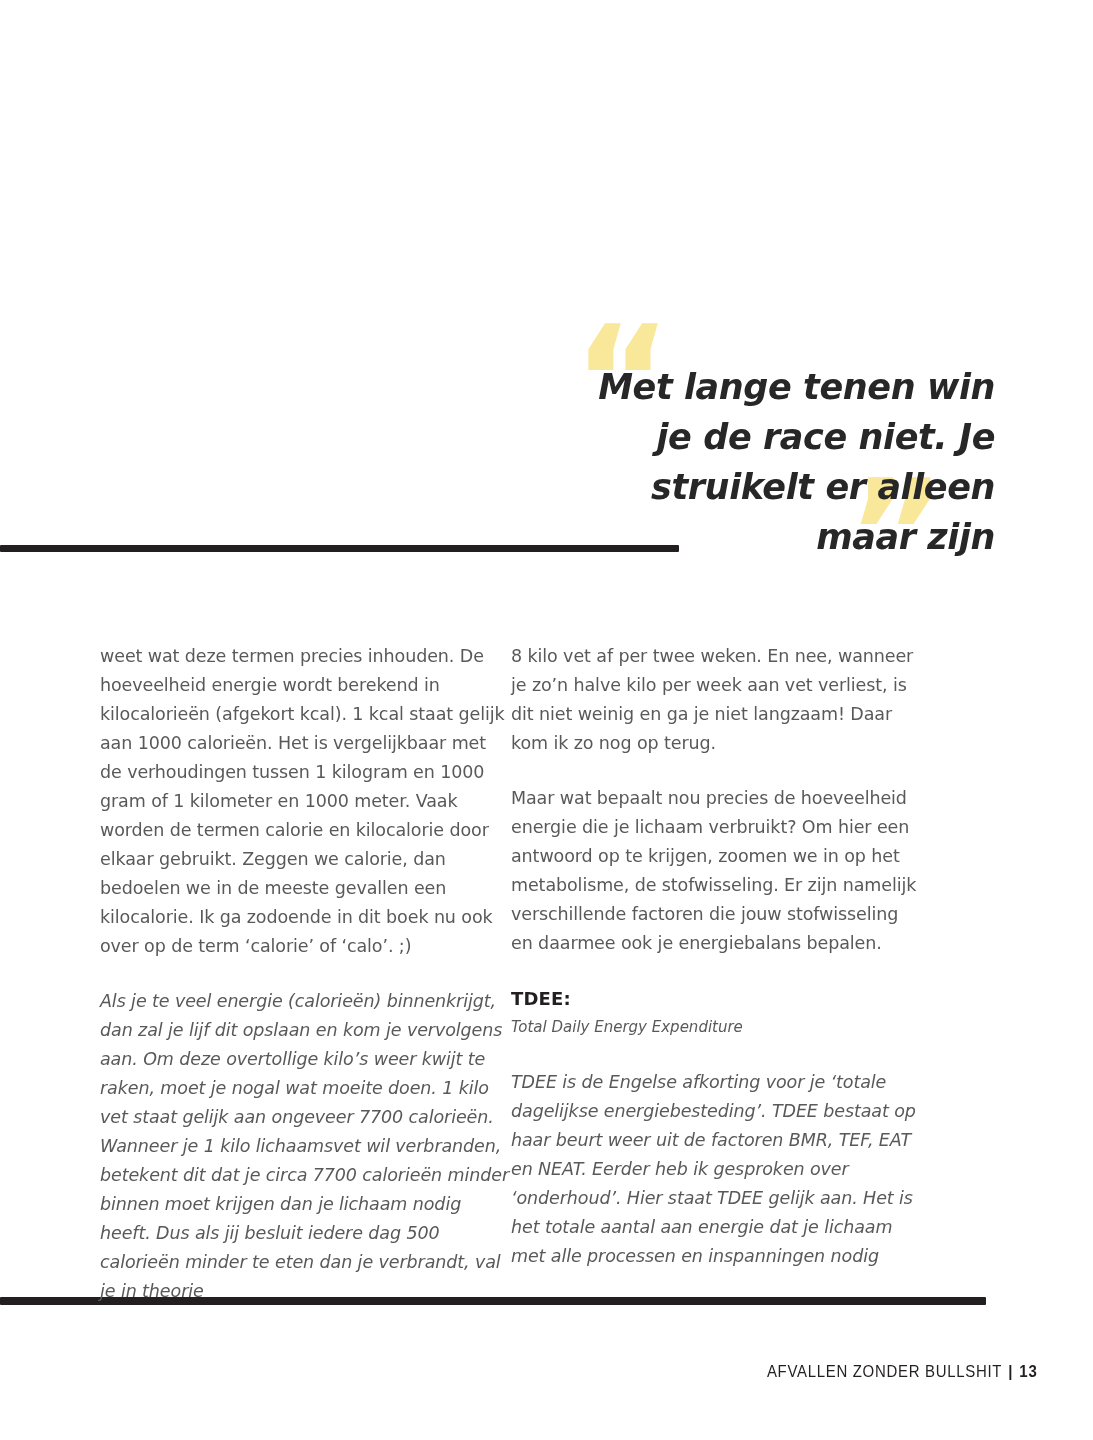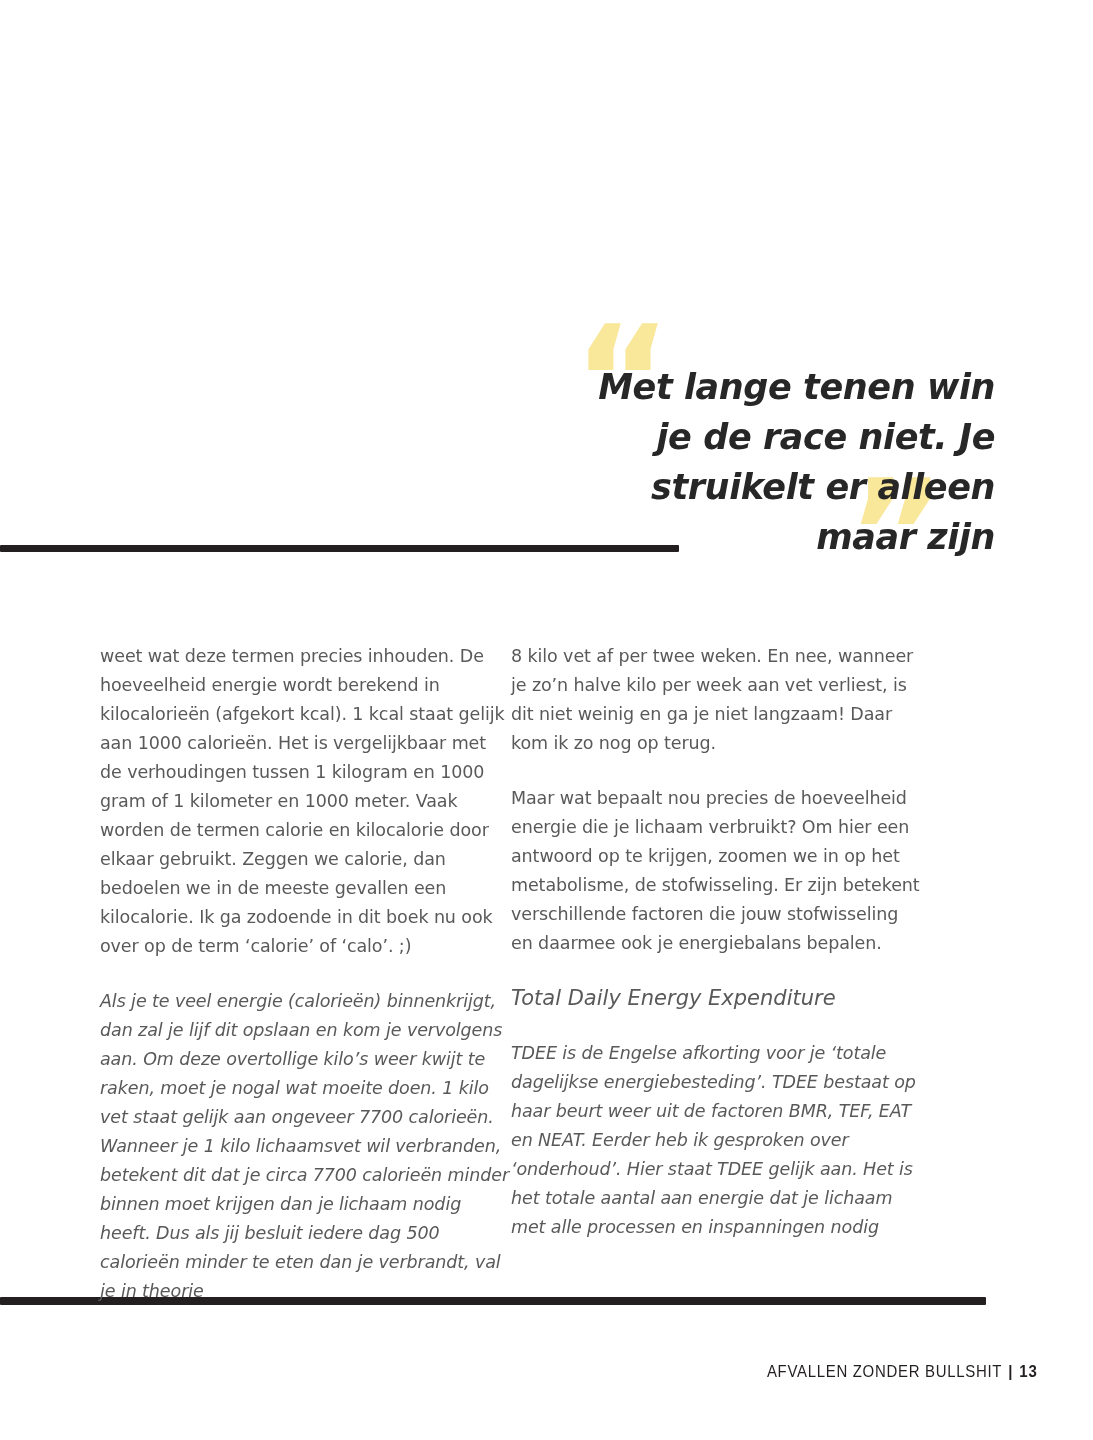--- a/index.html
+++ b/index.html
@@ -113,21 +113,21 @@
     font-weight: 700;
     font-size: 18px;
     line-height: 29px;
     color: #231f20;
     letter-spacing: 0.2px;
   }
   .sub-head-sub {
     margin: 0 0 26px 0;
     font-family: "DejaVu Sans", sans-serif;
     font-style: italic;
-    font-size: 21px;
+    font-size: 15px;
     line-height: 29px;
     color: #595959;
   }
 
   
   .footer {
     position: absolute;
     right: 56px;
     top: 1362px;
     display: flex;
@@ -166,21 +166,22 @@
 
   <div class="columns">
 
     <div class="col">
       <p class="body-p">weet wat deze termen precies inhouden. De hoeveelheid energie wordt berekend in kilocalorieën (afgekort kcal). 1 kcal staat gelijk aan 1000 calorieën. Het is vergelijkbaar met de verhoudingen tussen 1 kilogram en 1000 gram of 1 kilometer en 1000 meter. Vaak worden de termen calorie en kilocalorie door elkaar gebruikt. Zeggen we calorie, dan bedoelen we in de meeste gevallen een kilocalorie. Ik ga zodoende in dit boek nu ook over op de term ‘calorie’ of ‘calo’. ;)</p>
       <p class="body-p">Als je te veel energie (calorieën) binnenkrijgt, dan zal je lijf dit opslaan en kom je vervolgens aan. Om deze overtollige kilo’s weer kwijt te raken, moet je nogal wat moeite doen. 1 kilo vet staat gelijk aan ongeveer 7700 calorieën. Wanneer je 1 kilo lichaamsvet wil verbranden, betekent dit dat je circa 7700 calorieën minder binnen moet krijgen dan je lichaam nodig heeft. Dus als jij besluit iedere dag 500 calorieën minder te eten dan je verbrandt, val je in theorie</p>
     </div>
 
     <div class="col">
       <p class="body-p">8 kilo vet af per twee weken. En nee, wanneer je zo’n halve kilo per week aan vet verliest, is dit niet weinig en ga je niet langzaam! Daar kom ik zo nog op terug.</p>
-      <p class="body-p">Maar wat bepaalt nou precies de hoeveelheid energie die je lichaam verbruikt? Om hier een antwoord op te krijgen, zoomen we in op het metabolisme, de stofwisseling. Er zijn betekent verschillende factoren die jouw stofwisseling en daarmee ook je energiebalans bepalen.</p>
+      <p class="body-p">Maar wat bepaalt nou precies de hoeveelheid energie die je lichaam verbruikt? Om hier een antwoord op te krijgen, zoomen we in op het metabolisme, de stofwisseling. Er zijn namelijk verschillende factoren die jouw stofwisseling en daarmee ook je energiebalans bepalen.</p>
+      <p class="sub-head">TDEE:</p>
       <p class="sub-head-sub">Total Daily Energy Expenditure</p>
       <p class="body-p">TDEE is de Engelse afkorting voor je ‘totale dagelijkse energiebesteding’. TDEE bestaat op haar beurt weer uit de factoren BMR, TEF, EAT en NEAT. Eerder heb ik gesproken over ‘onderhoud’. Hier staat TDEE gelijk aan. Het is het totale aantal aan energie dat je lichaam met alle processen en inspanningen nodig</p>
     </div>
 
   </div>
 
   <div class="footer">
     <span class="footer-title">AFVALLEN ZONDER BULLSHIT</span>
     <span class="footer-sep">|</span>
     <span class="footer-page">13</span>

